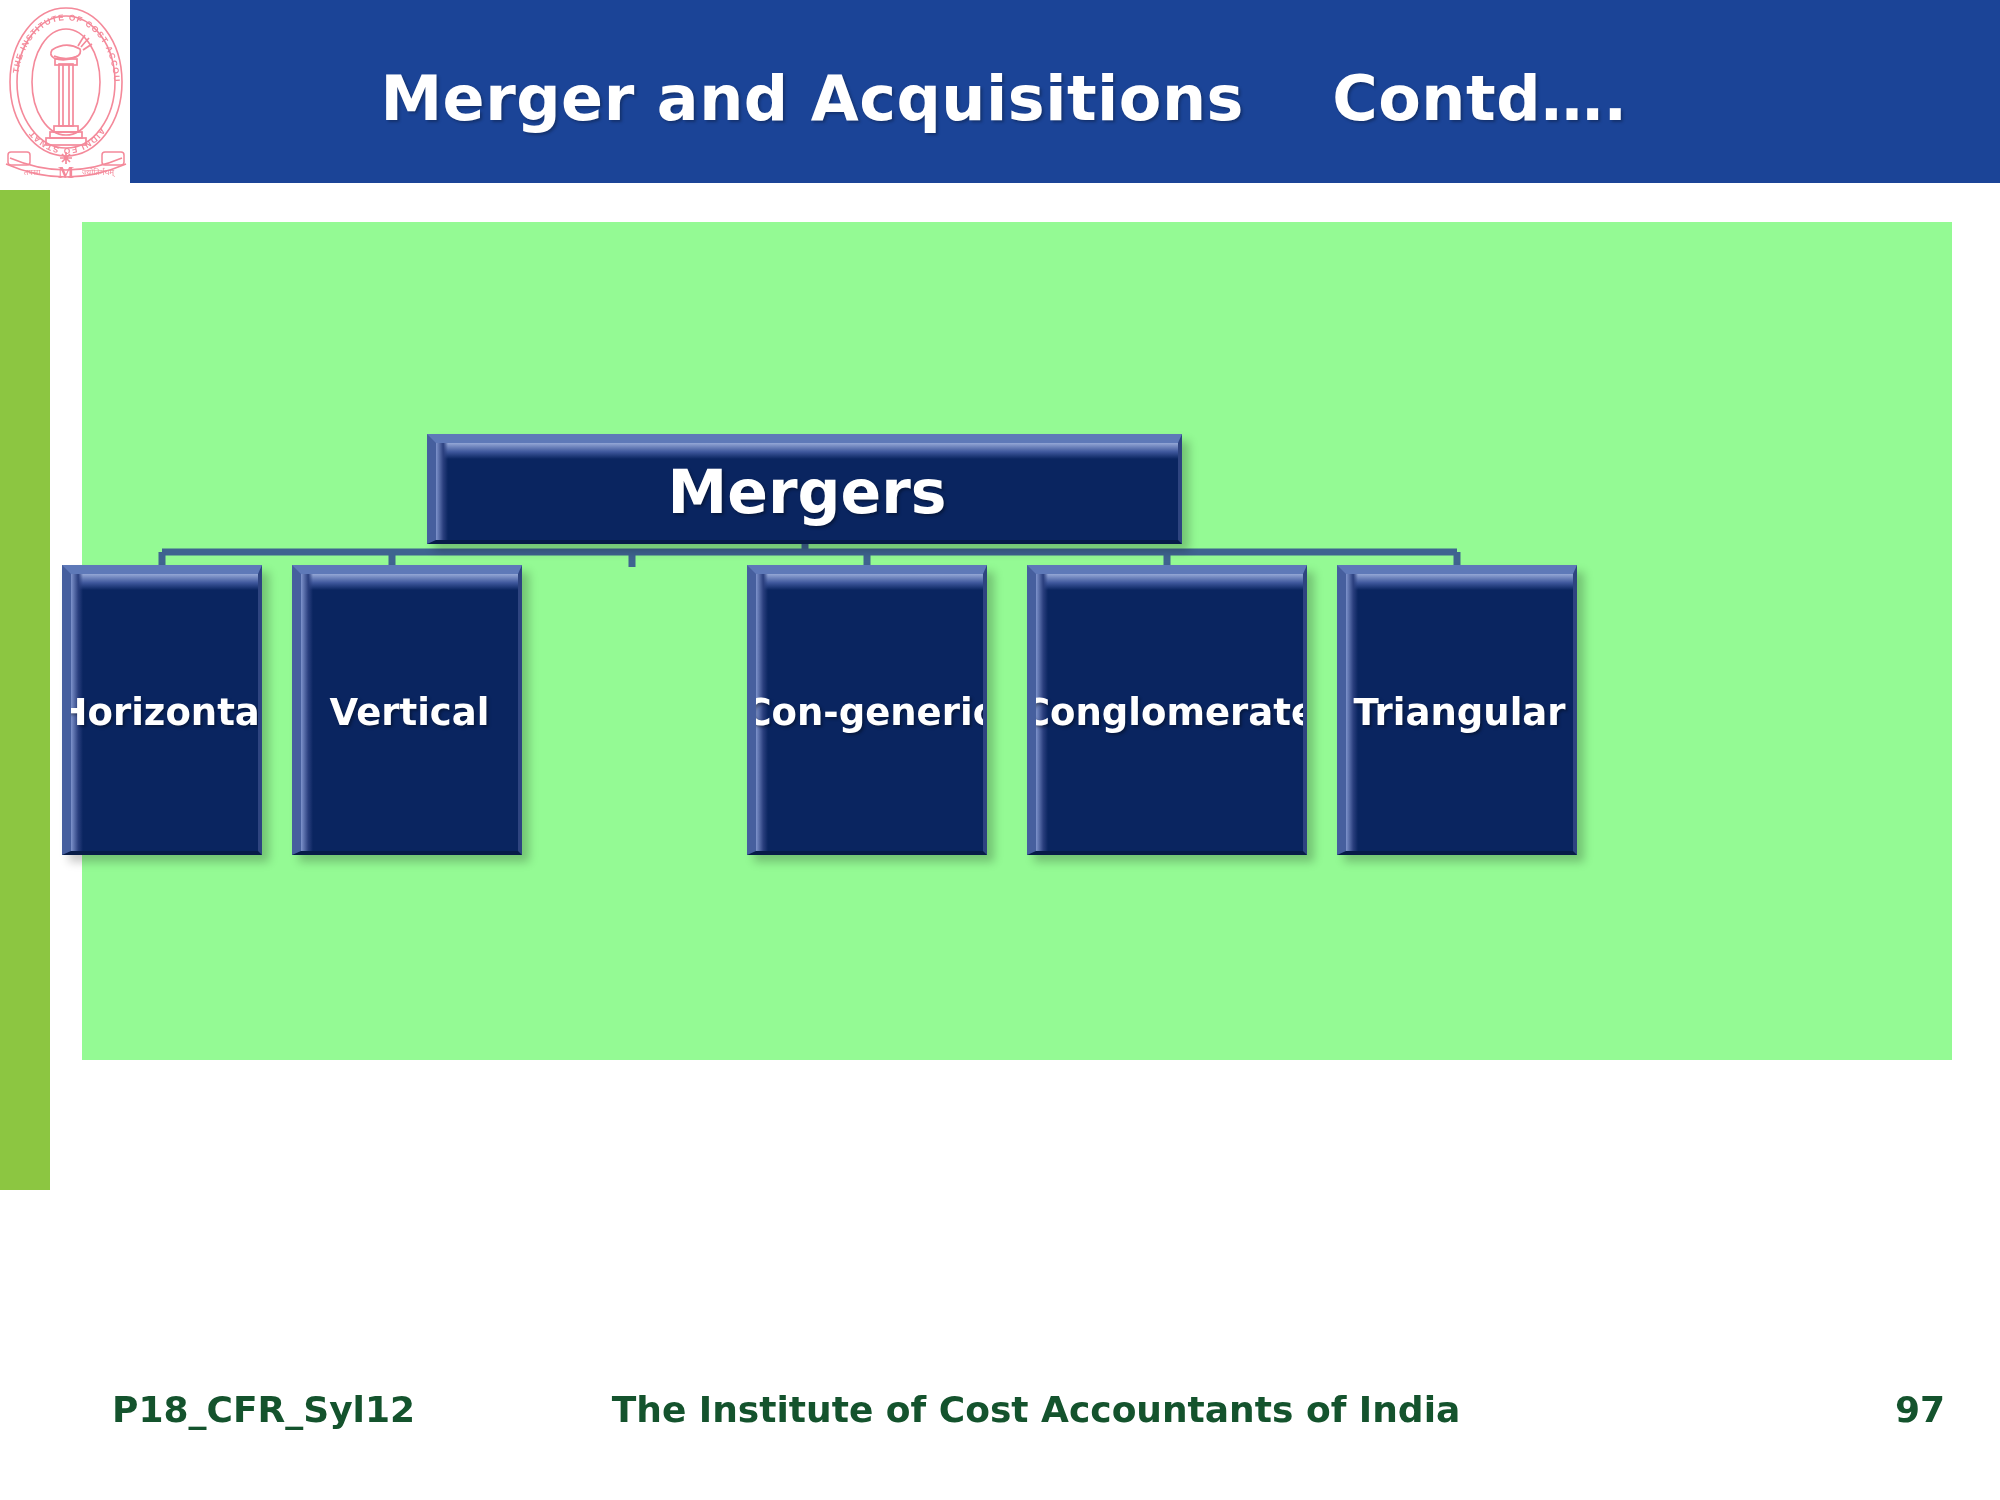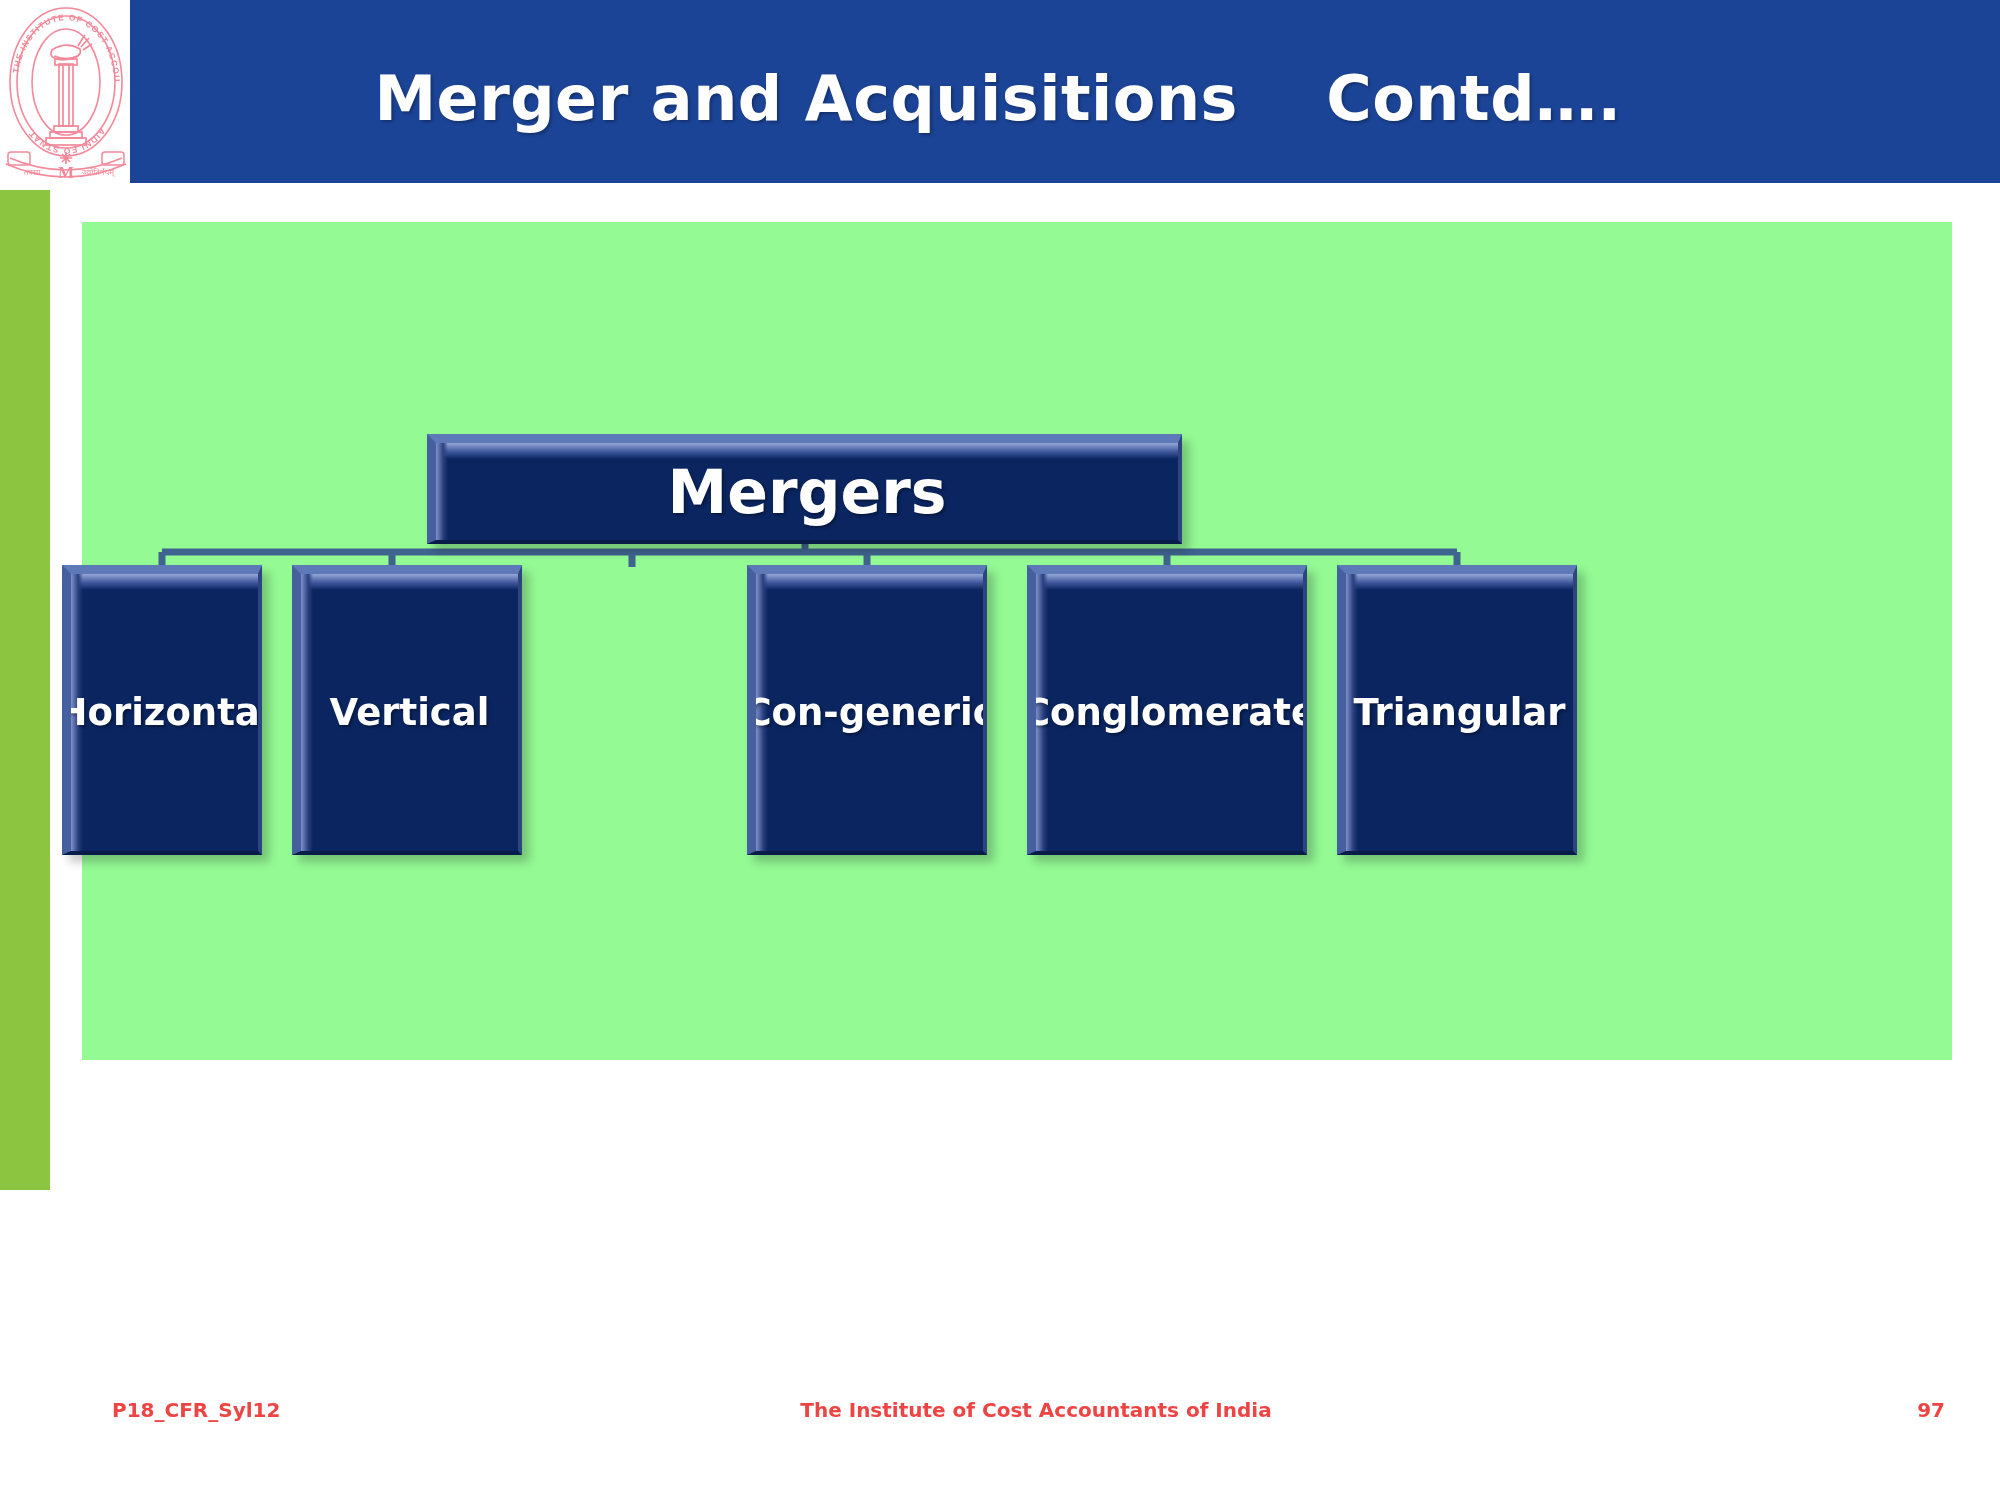--- a/index.html
+++ b/index.html
@@ -20,21 +20,21 @@
   .header-band {
     position: absolute;
     left: 130px;
     top: 0;
     width: 1870px;
     height: 183px;
     background: #1B4497;
   }
   .slide-title {
     position: absolute;
-    left: 138px;
+    left: 144px;
     top: 44px;
     width: 1720px;
     height: 110px;
     color: #ffffff;
     font-family: "DejaVu Sans", sans-serif;
     font-weight: bold;
     font-size: 62px;
     line-height: 110px;
     letter-spacing: 0.5px;
     text-align: center;
@@ -158,24 +158,24 @@
   .n-conglomerate { left: 945px;   width: 280px; }
   .n-triangular   { left: 1255px;  width: 240px; }
 
   
   .footer {
     position: absolute;
     left: 0;
     top: 1380px;
     width: 2000px;
     height: 60px;
-    color: #ef4444;
+    color: #14532d;
     font-family: "DejaVu Sans", sans-serif;
     font-weight: bold;
-    font-size: 20px;
+    font-size: 36px;
     line-height: 60px;
   }
   .footer-code   { position: absolute; left: 112px; }
   .footer-center { position: absolute; left: 0; width: 2000px; text-align: center; margin-left: 36px; }
   .footer-page   { position: absolute; right: 55px; }
 </style>
 </head>
 <body>
 
 <div class="header-band"></div>

